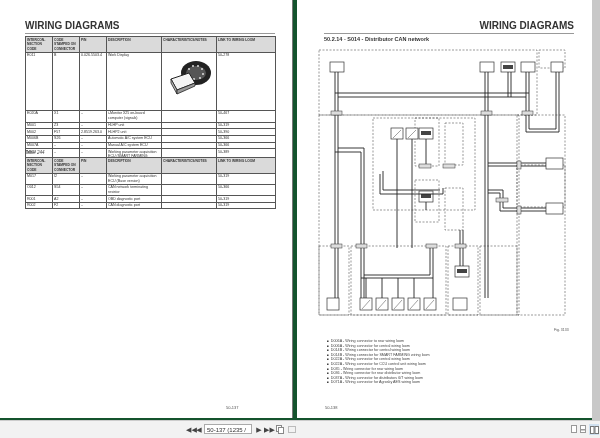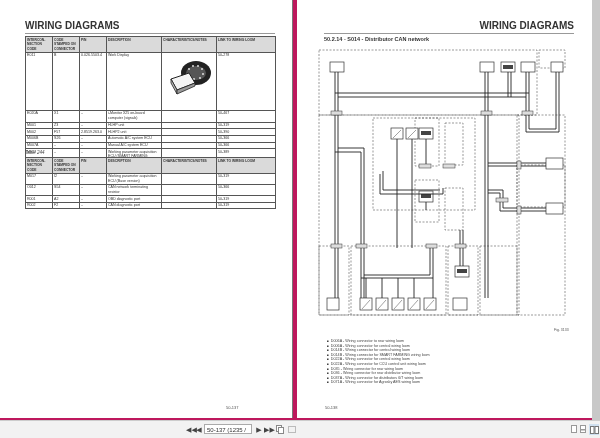--- a/index.html
+++ b/index.html
@@ -1,17 +1,17 @@
 <!DOCTYPE html>
 <html><head>
 <meta charset="utf-8">
 <style>
   html, body { margin:0; padding:0; }
   body { width:600px; height:438px; background:#8a8a8a; position:relative; overflow:hidden; font-family:"Liberation Sans", sans-serif; }
-  .viewer { position:absolute; left:0; top:0; width:600px; height:420px; background:#be185d; }
+  .viewer { position:absolute; left:0; top:0; width:600px; height:420px; background:#14532d; }
   .page { position:absolute; top:0; height:418px; background:#fff; overflow:hidden; }
   .page.left { left:0; width:292px; border-right:1px solid #777; }
   .page.right { left:297px; width:295px; }
   .rscroll { position:absolute; left:592px; top:0; width:8px; height:420px; background:#c8c8c8; }
   .sec-title { position:absolute; font-weight:bold; font-size:10px; color:#333; }
   .rule { position:absolute; height:1px; background:#999; }
   table.wd { position:absolute; border-collapse:collapse; font-size:3.6px; color:#333; table-layout:fixed; }
   table.wd th, table.wd td { border:0.6px solid #555; padding:0.5px 1px; vertical-align:top; text-align:left; line-height:4.6px; overflow:hidden; }
   table.wd th { background:#dadada; font-weight:bold; font-size:3.3px; }
   .tab-cap { position:absolute; font-size:4.5px; font-style:italic; color:#444; }

